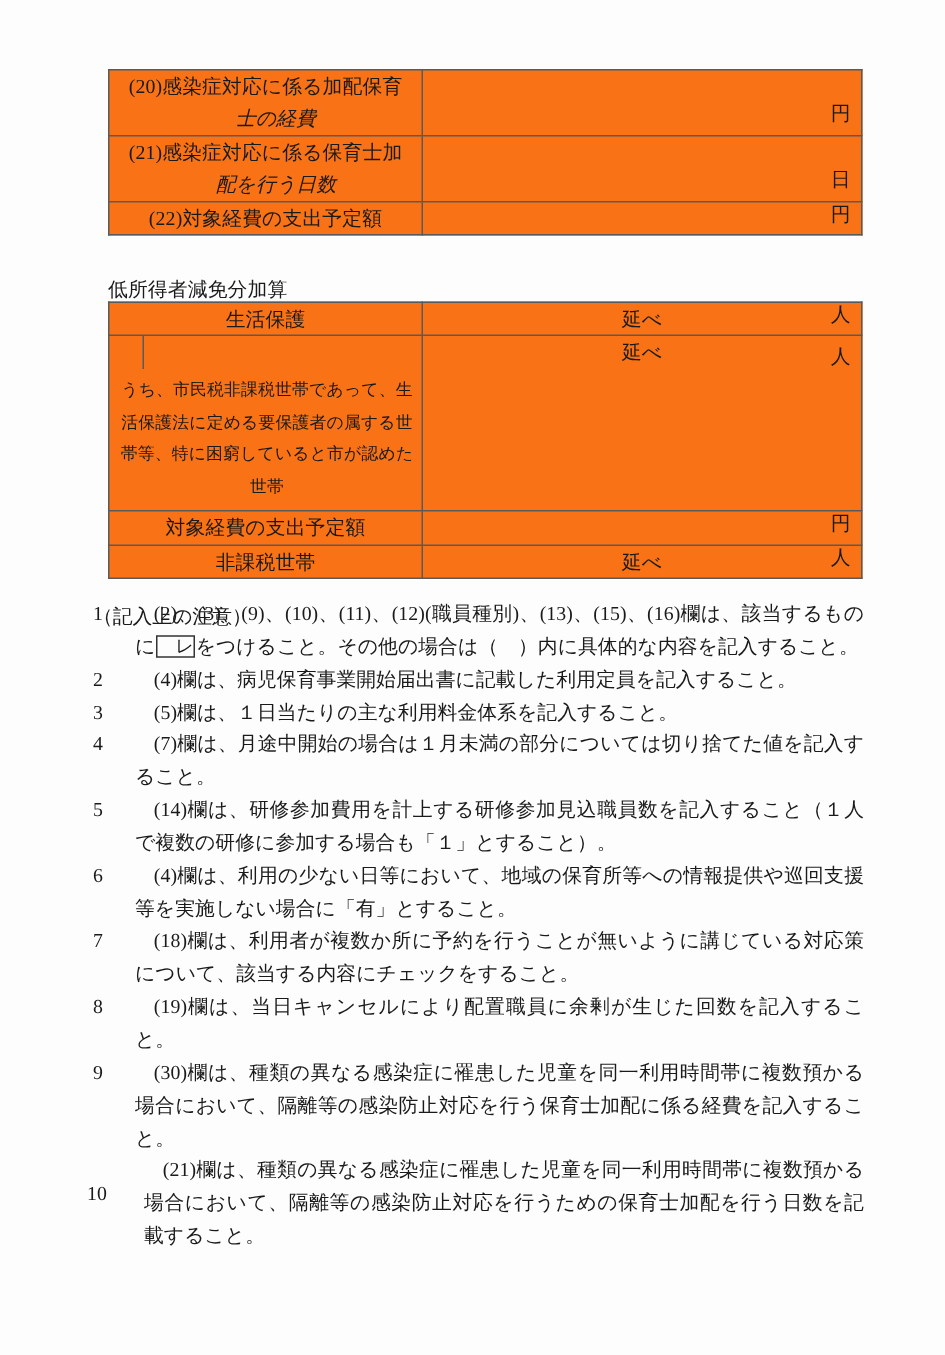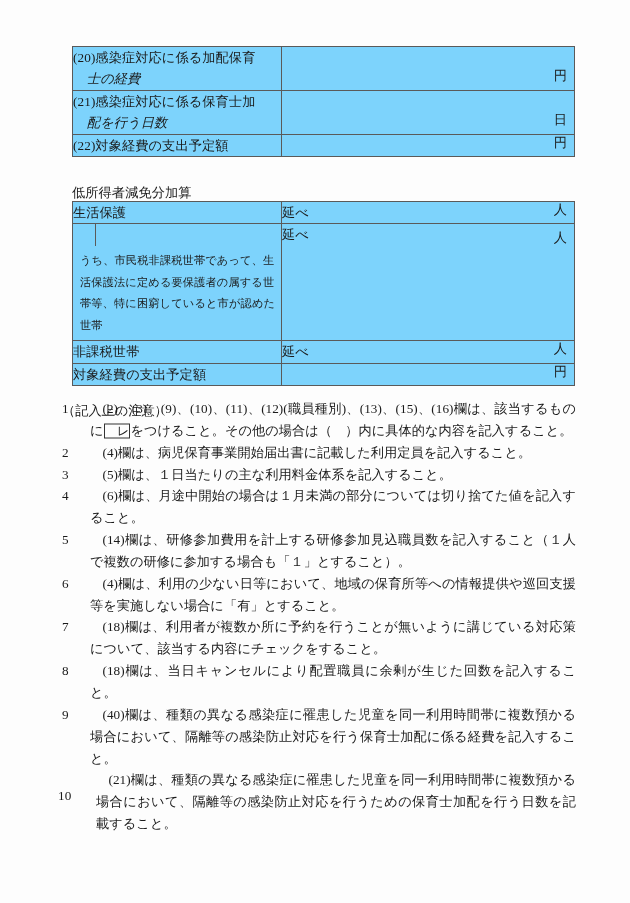--- a/index.html
+++ b/index.html
@@ -21,21 +21,22 @@
     left: 0; top: 0;
     width: 630px;
     height: 903px;
   }
 
   
   .form-table {
     border-collapse: collapse;
     table-layout: fixed;
     width: 500px;
-    background: #7dd3fc;
+    background: #f97316;
+    text-align: center;
   }
   .form-table td {
     border: 1px solid #5a5a5a;
     padding: 0;
     vertical-align: top;
   }
 
   .label-cell {
     width: 208px;
     padding: 3px 4px 3px 7px;
@@ -209,34 +210,34 @@
             </div>
           </td>
           <td class="value-cell" style="height:104px;">
             <span class="prefix">延べ</span>
             <span class="unit-top">人</span>
           </td>
         </tr>
 
         <tr class="row-short">
           <td class="label-cell">
+            <span>対象経費の支出予定額</span>
+          </td>
+          <td class="value-cell">
+            <span class="unit">円</span>
+          </td>
+        </tr>
+
+        <tr class="row-short">
+          <td class="label-cell">
             <span>非課税世帯</span>
           </td>
           <td class="value-cell">
             <span class="prefix">延べ</span>
             <span class="unit">人</span>
-          </td>
-        </tr>
-
-        <tr class="row-short">
-          <td class="label-cell">
-            <span>対象経費の支出予定額</span>
-          </td>
-          <td class="value-cell">
-            <span class="unit">円</span>
           </td>
         </tr>
       </tbody>
     </table>
   </div>
 
   <div class="notes-title" style="position:absolute; left:62px; top:401px;">（記入上の注意）</div>
 
   <div style="position:absolute; left:58px; top:398px; width:518px;">
     <ol class="notes-list">
@@ -251,46 +252,46 @@
         <span class="note-body">(4)欄は、病児保育事業開始届出書に記載した利用定員を記入すること。</span>
       </li>
 
       <li class="note-item">
         <span class="note-num">3</span>
         <span class="note-body">(5)欄は、１日当たりの主な利用料金体系を記入すること。</span>
       </li>
 
       <li class="note-item">
         <span class="note-num">4</span>
-        <span class="note-body">(6)欄は、月途中開始の場合は１月未満の部分については切り捨てた値を記入すること。</span>
+        <span class="note-body">(7)欄は、月途中開始の場合は１月未満の部分については切り捨てた値を記入すること。</span>
       </li>
 
       <li class="note-item">
         <span class="note-num">5</span>
         <span class="note-body">(14)欄は、研修参加費用を計上する研修参加見込職員数を記入すること（１人で複数の研修に参加する場合も「１」とすること）。</span>
       </li>
 
       <li class="note-item">
         <span class="note-num">6</span>
         <span class="note-body">(4)欄は、利用の少ない日等において、地域の保育所等への情報提供や巡回支援等を実施しない場合に「有」とすること。</span>
       </li>
 
       <li class="note-item">
         <span class="note-num">7</span>
         <span class="note-body">(18)欄は、利用者が複数か所に予約を行うことが無いように講じている対応策について、該当する内容にチェックをすること。</span>
       </li>
 
       <li class="note-item">
         <span class="note-num">8</span>
-        <span class="note-body">(18)欄は、当日キャンセルにより配置職員に余剰が生じた回数を記入すること。</span>
+        <span class="note-body">(19)欄は、当日キャンセルにより配置職員に余剰が生じた回数を記入すること。</span>
       </li>
 
       <li class="note-item">
         <span class="note-num">9</span>
-        <span class="note-body">(40)欄は、種類の異なる感染症に罹患した児童を同一利用時間帯に複数預かる場合において、隔離等の感染防止対応を行う保育士加配に係る経費を記入すること。</span>
+        <span class="note-body">(30)欄は、種類の異なる感染症に罹患した児童を同一利用時間帯に複数預かる場合において、隔離等の感染防止対応を行う保育士加配に係る経費を記入すること。</span>
       </li>
 
       <li class="note-item wide">
         <span class="note-num">10</span>
         <span class="note-body">(21)欄は、種類の異なる感染症に罹患した児童を同一利用時間帯に複数預かる場合において、隔離等の感染防止対応を行うための保育士加配を行う日数を記載すること。</span>
       </li>
 
     </ol>
   </div>
 

